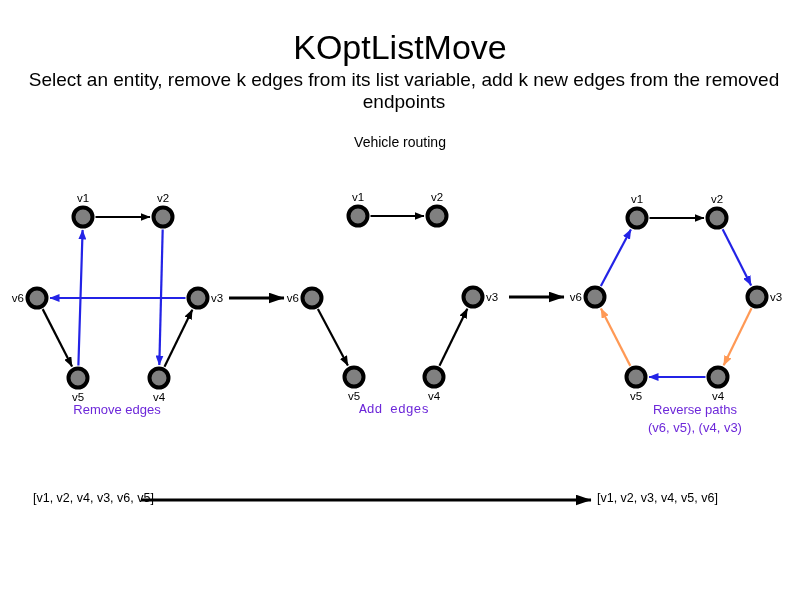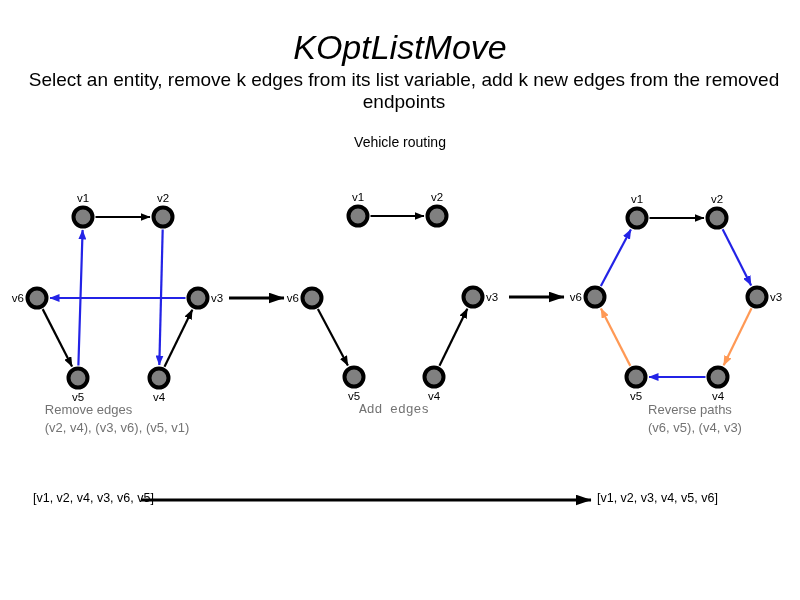--- a/index.html
+++ b/index.html
@@ -12,21 +12,20 @@
     overflow: hidden;
   }
   .title {
     position: absolute;
     top: 28px; left: 0;
     width: 800px;
     text-align: center;
     font-size: 34px;
     color: #000000;
     letter-spacing: 0px;
-    font-style: italic;
   }
   .subtitle {
     position: absolute;
     top: 69px; left: 12px;
     width: 784px;
     text-align: center;
     font-size: 19px;
     color: #000000;
   }
   .section-label {
@@ -38,23 +37,24 @@
     color: #000000;
     margin-top: 28px;
   }
   #diagram {
     position: absolute;
     top: 0; left: 0;
   }
   .caption {
     position: absolute;
     transform: translateX(-50%);
+    text-align: center;
     font-size: 13px;
     line-height: 18px;
-    color: #737373;
+    color: #6d28d9;
     white-space: nowrap;
   }
   .seq {
     position: absolute;
     font-size: 12.5px;
     color: #000000;
     white-space: nowrap;
   }
 </style>
 </head>
@@ -137,21 +137,20 @@
       <line x1="509" y1="297" x2="564" y2="297" stroke="#000000" stroke-width="3" marker-end="url(#arrow-big)"></line>
       <line x1="141" y1="500" x2="591" y2="500" stroke="#000000" stroke-width="3" marker-end="url(#arrow-big)"></line>
     </svg>
 
   <div class="title">KOptListMove</div>
   <div class="subtitle">Select an entity, remove k edges from its list variable, add k new edges from the removed endpoints</div>
   <div class="section-label">Vehicle routing</div>
 
   <div class="caption" style="left:117px; top:401px;">
     <div>Remove edges</div>
-    <div>(v2, v4), (v3, v6), (v5, v1)</div>
   </div>
   <div class="caption" style="left:394px; top:401px;font-family:Liberation Mono, monospace;">
     <div>Add edges</div>
   </div>
   <div class="caption" style="left:695px; top:401px;">
     <div>Reverse paths</div>
     <div>(v6, v5), (v4, v3)</div>
   </div>
 
   <div class="seq" style="left:33px; top:491px;">[v1, v2, v4, v3, v6, v5]</div>

